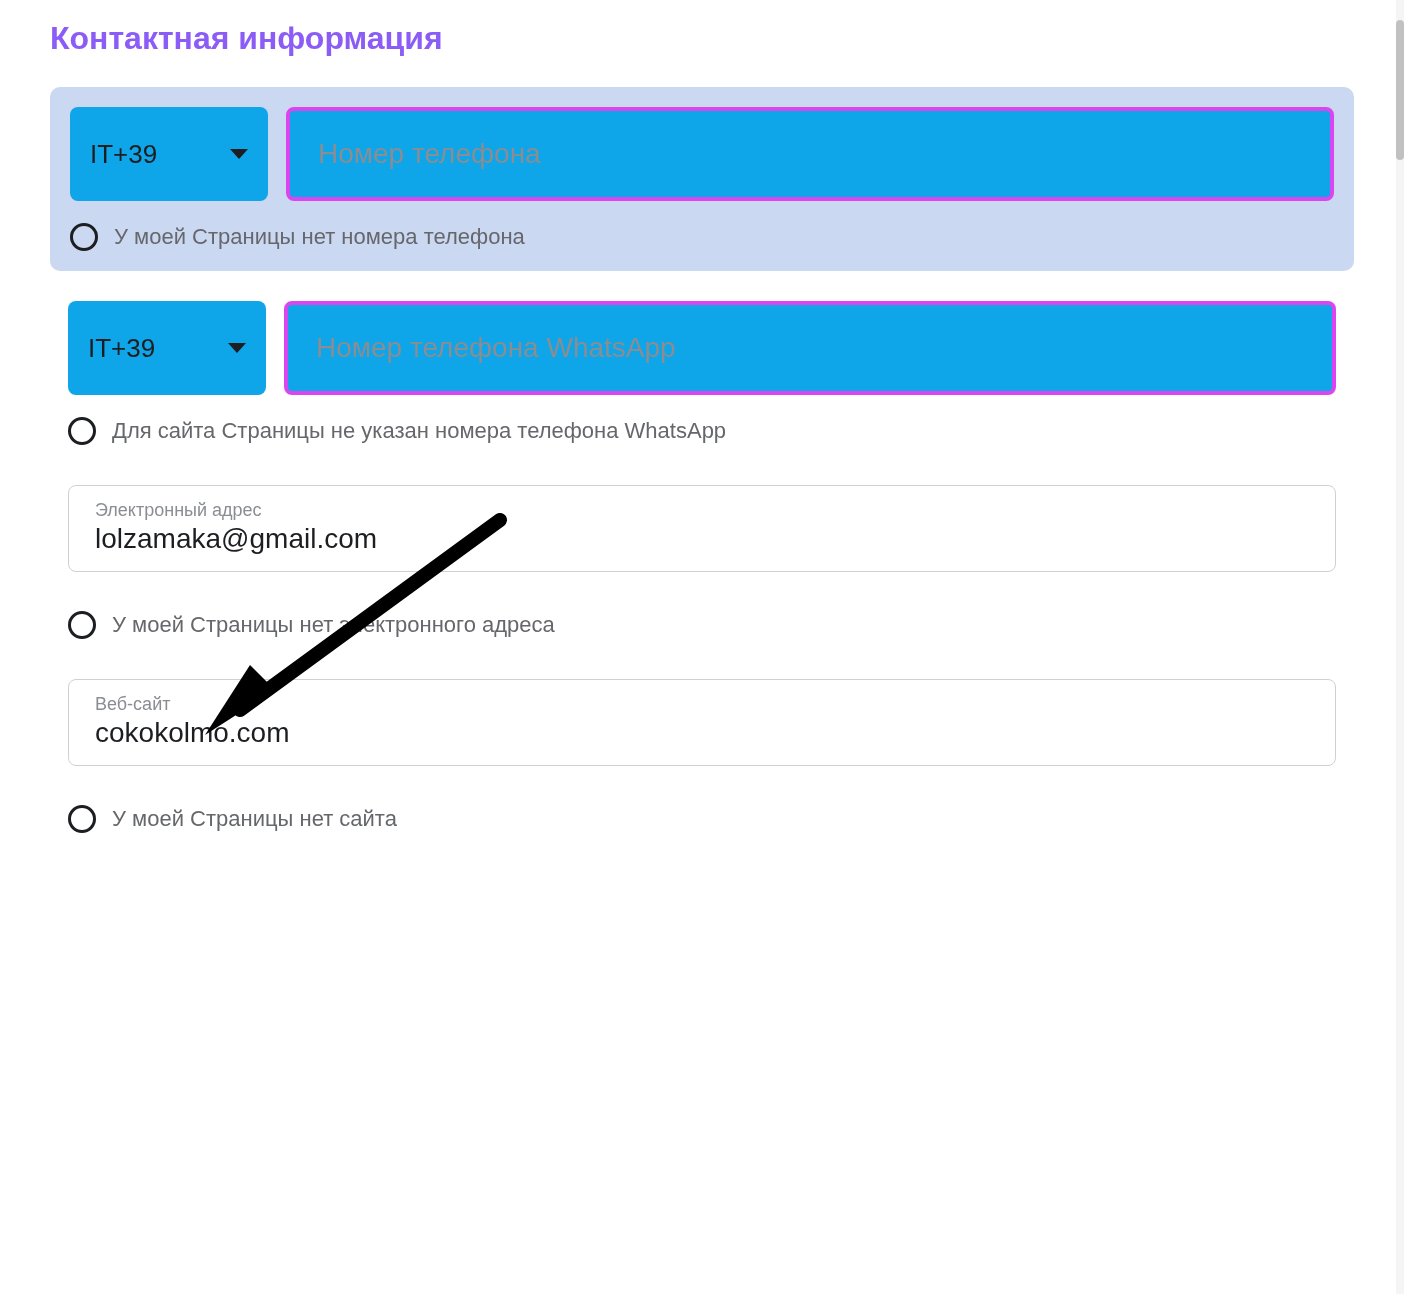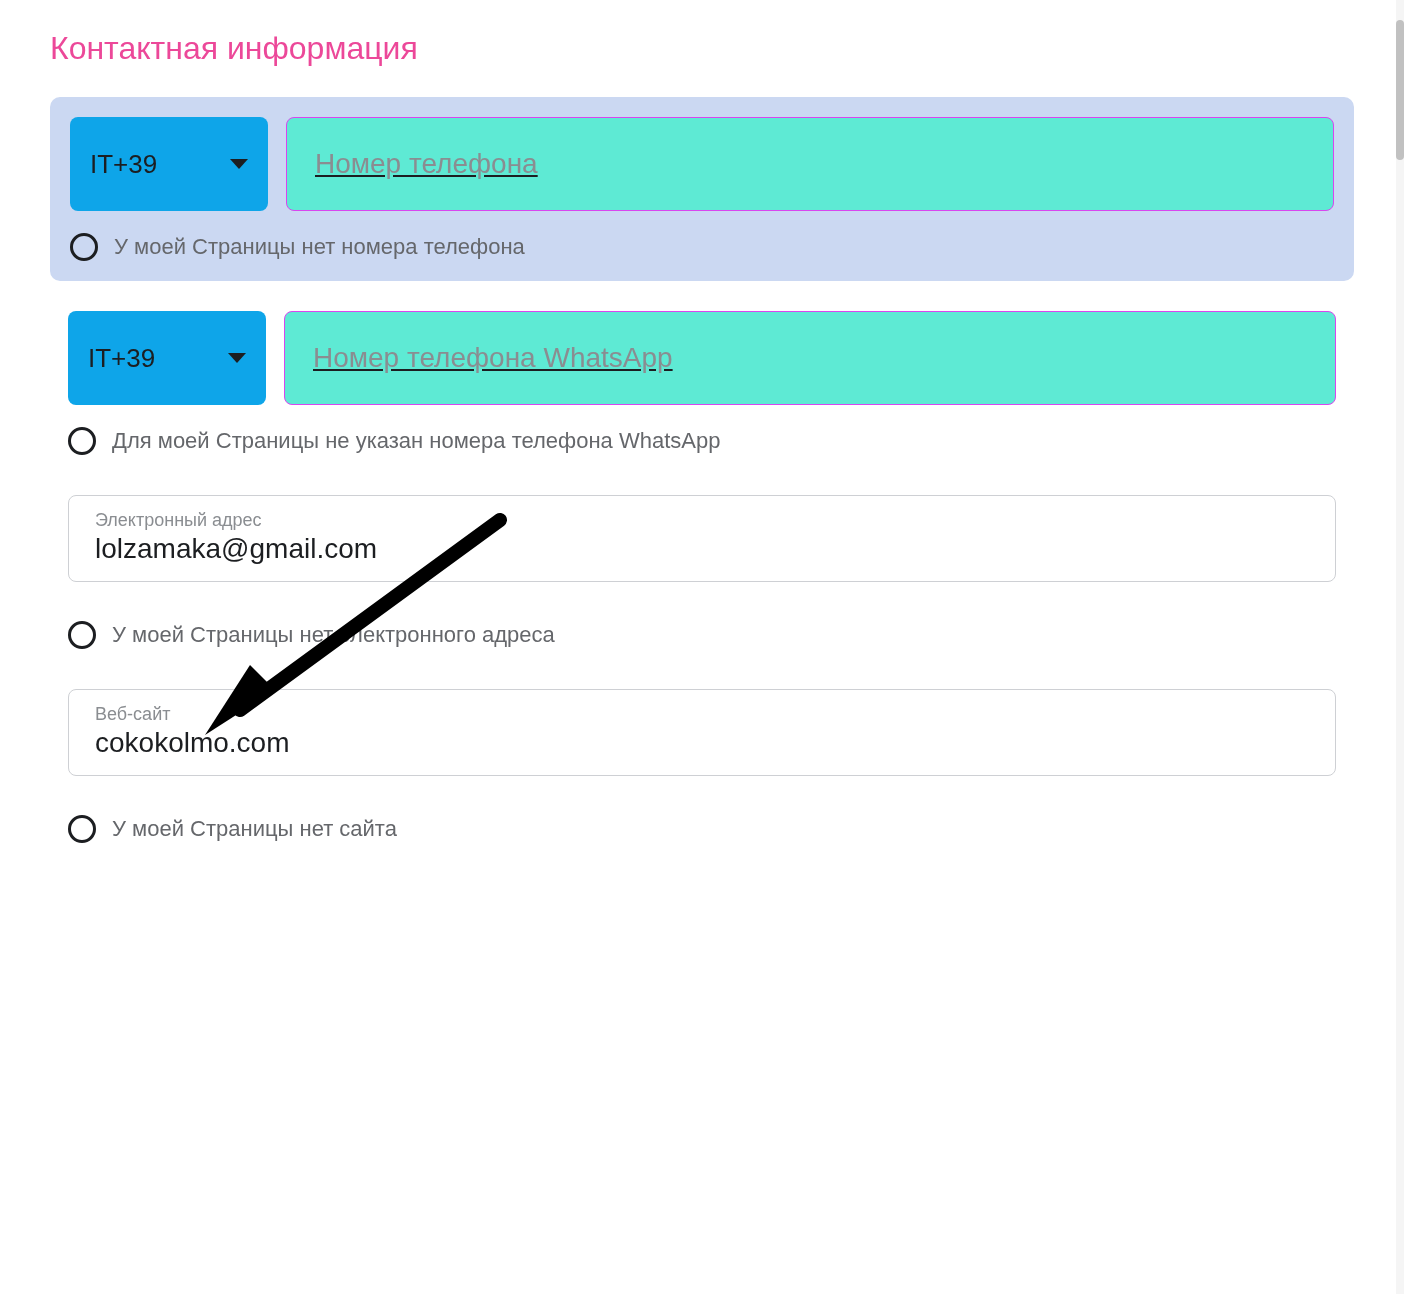--- a/index.html
+++ b/index.html
@@ -12,24 +12,24 @@
       background: #fff;
       width: 1404px;
       height: 1294px;
       position: relative;
     }
     .container {
       padding: 20px 50px;
     }
     .heading {
       font-size: 32px;
-      font-weight: 400;
-      color: #ec4899;
+      font-weight: 700;
+      color: #8b5cf6;
       margin-bottom: 30px;
-      margin-top: 10px;
+      margin-top: 0;
     }
     .section {
       border-radius: 10px;
       padding: 20px;
       margin-bottom: 30px;
     }
     .section.highlighted {
       background: #cbd8f2;
     }
     .phone-row {
@@ -57,27 +57,26 @@
     .chevron {
       width: 0;
       height: 0;
       border-left: 9px solid transparent;
       border-right: 9px solid transparent;
       border-top: 10px solid #1c1e21;
     }
     .phone-input {
       flex: 1;
       height: 94px;
-      border: 1px solid #d946ef;
+      border: 4px solid #d946ef;
       border-radius: 8px;
       padding: 0 28px;
       font-size: 28px;
       color: #1c1e21;
-      background: #5eead4;
-      text-decoration: underline;
+      background: #0ea5e9;
     }
     .phone-input::placeholder {
       color: #8a8d91;
     }
     .checkbox-row {
       display: flex;
       align-items: center;
       gap: 16px;
     }
     .radio-circle {
@@ -163,21 +162,21 @@
   <div class="section-plain">
     <div class="phone-row">
       <div class="country-select">
         <span class="code-text">IT+39</span>
         <span class="chevron"></span>
       </div>
       <input type="text" class="phone-input" placeholder="Номер телефона WhatsApp" style="">
     </div>
     <div class="checkbox-row">
       <div class="radio-circle"></div>
-      <span class="checkbox-label">Для моей Страницы не указан номера телефона WhatsApp</span>
+      <span class="checkbox-label">Для сайта Страницы не указан номера телефона WhatsApp</span>
     </div>
   </div>
 
   <div class="section-plain">
     <div class="labeled-input">
       <div class="labeled-input-label">Электронный адрес</div>
       <input type="text" class="labeled-input-value" value="lolzamaka@gmail.com" style="">
     </div>
     <div class="checkbox-row">
       <div class="radio-circle"></div>

